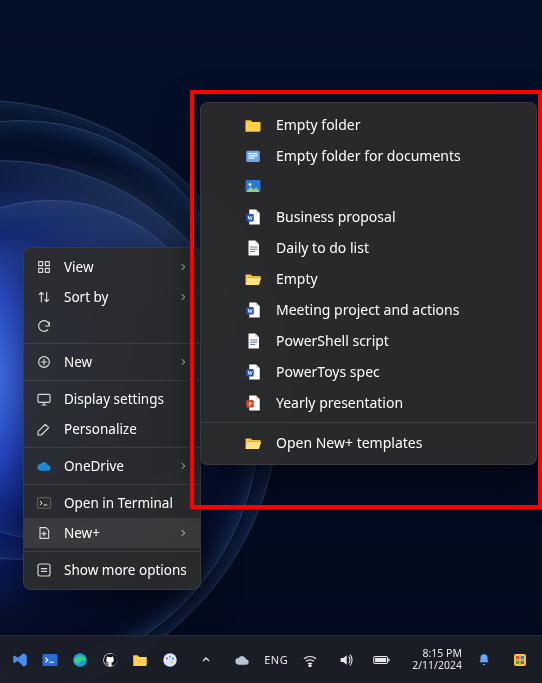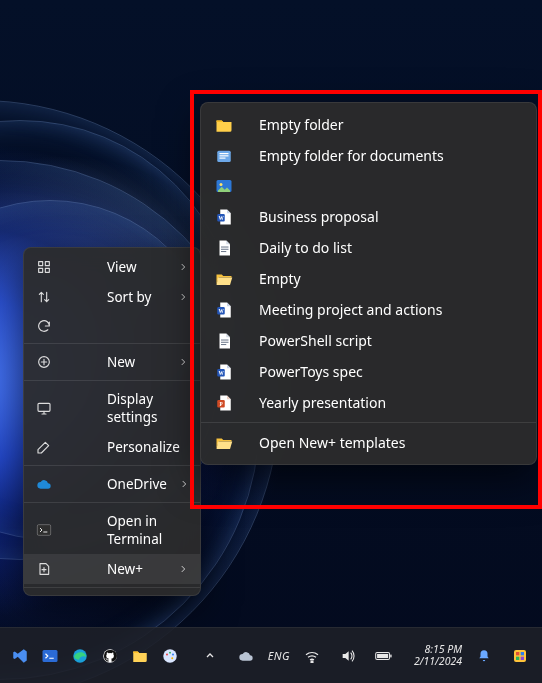--- a/index.html
+++ b/index.html
@@ -40,67 +40,67 @@
   }
   .menu .sep { height: 1px; background: rgba(255,255,255,0.10); margin: 3px 0; }
   .menu .item {
     display: flex; align-items: center; gap: 12px;
     padding: 6px 12px 6px 12px;
     position: relative;
     cursor: default;
   }
   .menu .item.highlight { background: rgba(255,255,255,0.08); }
   .menu .ico { width: 16px; height: 16px; display: inline-flex; align-items: center; justify-content: center; color: #e6e6e6; opacity: 0.95; }
-  .menu .label { flex: 1; margin-left: 43px; }
+  .menu .label { flex: 1; }
   .menu .chev { width: 10px; height: 10px; display: inline-flex; align-items: center; justify-content: center; color: #d0d0d0; }
 
   
   .submenu {
     position: absolute;
     left: 200px; top: 102px;
     width: 337px;
     background: rgba(44,44,44,0.94);
     border: 1px solid rgba(255,255,255,0.08);
     border-radius: 8px;
     backdrop-filter: blur(12px);
     box-shadow: 0 14px 40px rgba(0,0,0,0.6);
     padding: 6px 0;
     color: #fff;
     font-size: 14px;
   }
   .submenu .sep { height: 1px; background: rgba(255,255,255,0.10); margin: 4px 0; }
   .submenu .item {
-    display: flex; align-items: center; gap: 26px;
+    display: flex; align-items: center; gap: 14px;
     padding: 6px 14px;
     cursor: default;
+    margin-left: 29px;
   }
   .submenu .ico { width: 18px; height: 18px; display: inline-flex; align-items: center; justify-content: center; }
   .submenu .label { flex: 1; white-space: nowrap; }
 
   
   .highlight-box {
     position: absolute;
     left: 190px; top: 90px;
     width: 352px; height: 419px;
     border: 4px solid #ff0000;
     pointer-events: none;
   }
 
   
   .taskbar {
     position: absolute;
-    left: 0; bottom: 0; width: 542px; height: 56px;
+    left: 0; bottom: 0; width: 542px; height: 48px;
     background: rgba(30,32,40,0.88);
     border-top: 1px solid rgba(255,255,255,0.06);
     display: flex; align-items: center;
     padding: 0 4px;
     gap: 1px;
     font-size: 11px;
     color: #e8e8e8;
-    font-style: italic;
   }
   .taskbar .left-icons { display:flex; align-items:center; gap:2px; padding-left:2px;}
   .taskbar .tico { width: 28px; height: 28px; display:inline-flex; align-items:center; justify-content:center; border-radius:4px; }
   .taskbar .spacer { flex: 1; }
   .taskbar .tray { display:flex; align-items:center; gap:8px; padding-right:4px;}
   .taskbar .clock { display:flex; flex-direction:column; align-items:flex-end; line-height:1.1; font-size:10.5px;margin-left:8px; }
   .taskbar .lang { font-size:11px; letter-spacing:0.5px; }
 </style>
 </head>
 <body>
@@ -214,20 +214,29 @@
         </svg>
       </span>
       <span class="label">New+</span>
       <span class="chev">
         <svg width="10" height="10" viewBox="0 0 24 24" fill="none" stroke="currentColor" stroke-width="2.4">
           <polyline points="9 5 16 12 9 19"></polyline>
         </svg>
       </span>
     </div>
     <div class="sep"></div>
+    <div class="item">
+      <span class="ico">
+        <svg width="16" height="16" viewBox="0 0 24 24" fill="none" stroke="currentColor" stroke-width="1.7" stroke-linecap="round" stroke-linejoin="round">
+          <rect x="3" y="3" width="18" height="18" rx="3"></rect>
+          <path d="M8 10h8M8 14h8"></path>
+        </svg>
+      </span>
+      <span class="label">Show more options</span>
+    </div>
   </div>
 
 <div class="submenu" id="sub">
     <div class="item">
       <span class="ico">
         <svg width="18" height="18" viewBox="0 0 24 20">
           <path fill="#ffcf4a" d="M2 4h7l2 2h11v11a2 2 0 01-2 2H2z"></path>
           <path fill="#f5b922" d="M2 4h7l2 2H2z"></path>
         </svg>
       </span>

